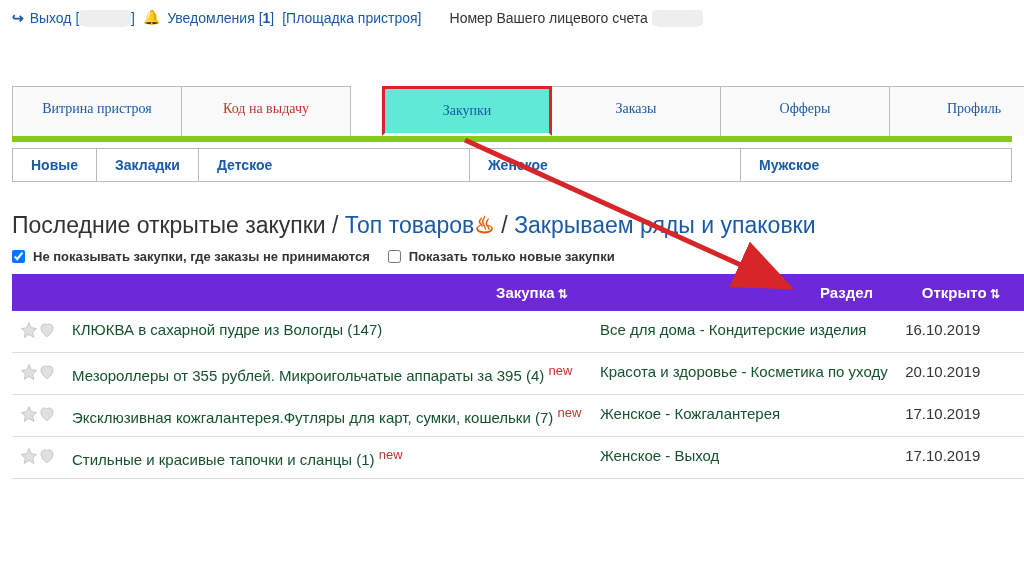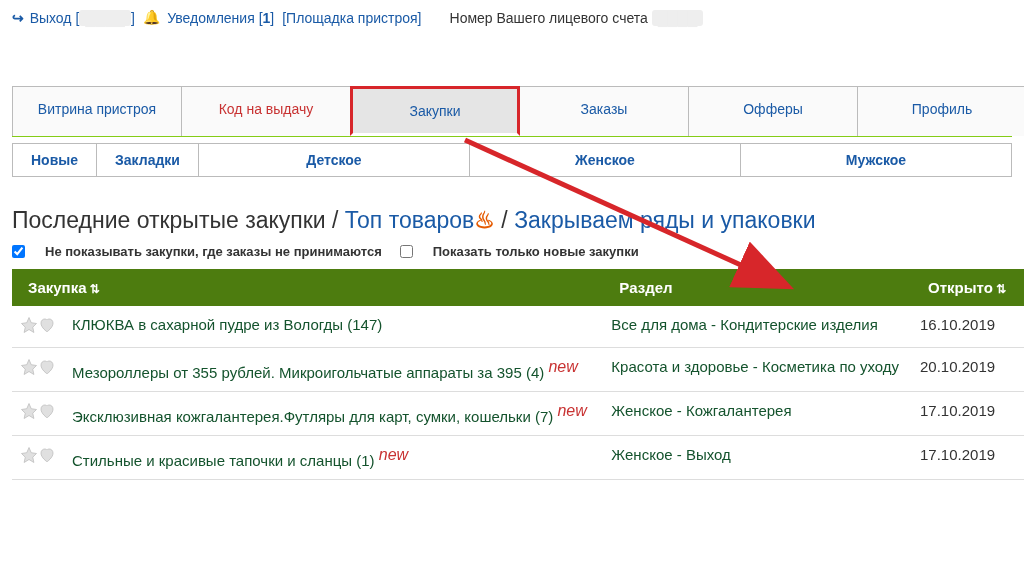--- a/index.html
+++ b/index.html
@@ -3,39 +3,39 @@
 <meta charset="utf-8">
 <style>
   * { box-sizing: border-box; margin: 0; padding: 0; }
   body { font-family: Verdana, Arial, sans-serif; font-size: 14px; color: #333; background: #fff; width: 1024px; }
   .topbar { padding: 10px 12px; font-size: 14px; display: flex; gap: 8px; align-items: center; flex-wrap: wrap; }
   .topbar a, .link { color: #1a5aa6; text-decoration: none; cursor: pointer; }
   .exit-icon { color: #1a5aa6; font-weight: bold; margin-right: 2px; }
   .bell-icon { color: #d33; margin-right: 3px; position: relative; top: -1px; }
   .masked { background: #eee; color: #eee; border-radius: 3px; padding: 0 6px; }
   .acct-label { color: #333; margin-left: 20px; }
-  .tabs { margin: 50px 12px 0 12px; display: flex; border-bottom: 1px solid #84cc16; }
+  .tabs { margin: 50px 12px 0 12px; display: flex; border-bottom: 6px solid #84cc16; font-family: Liberation Serif, serif; }
   .tab { border: 1px solid #bbb; border-bottom: none; padding: 14px 10px; min-width: 170px; text-align: center; color: #1a5aa6; cursor: pointer; background: #fafafa; margin-right: -1px; position: relative; }
   .tab.red { color: #c83232; }
-  .tab.active { background: #e5e5e5; border: 3px solid #d7262a; border-bottom: 3px solid #fff; z-index: 2; }
+  .tab.active { background: #5eead4; border: 3px solid #d7262a; border-bottom: 3px solid #fff; z-index: 2; margin-left: 32px; }
   .subtabs { margin: 6px 12px 0 12px; display: flex; border: 1px solid #bbb; }
-  .subtab { flex: 0 0 auto; padding: 8px 18px; text-align: center; color: #1a5aa6; font-weight: bold; cursor: pointer; border-right: 1px solid #bbb; }
+  .subtab { flex: 0 0 auto; padding: 8px 18px; color: #1a5aa6; font-weight: bold; cursor: pointer; border-right: 1px solid #bbb; }
   .subtab:last-child { border-right: none; }
   .subtab.w1 { flex: 1; }
   .heading { margin: 30px 12px 10px 12px; font-size: 23px; color: #333; }
   .heading .link2 { color: #1a5aa6; }
   .fire { color: #e55a00; font-weight: bold; }
   .filters { margin: 6px 12px 10px 12px; font-size: 13px; font-weight: bold; display: flex; gap: 18px; align-items: center; }
-  .filters label { display: flex; align-items: center; gap: 20px; cursor: pointer; }
+  .filters label { display: flex; align-items: center; gap: 8px; cursor: pointer; }
   table.data { width: calc(100% - 12px); margin-left: 12px; border-collapse: collapse; font-size: 15px; }
-  table.data th { background: #4d7c0f; color: #fff; font-weight: bold; padding: 10px 16px; text-align: left; }
+  table.data th { background: #6d28d9; color: #fff; font-weight: bold; padding: 10px 24px; text-align: right; }
   table.data td { padding: 10px 8px; border-bottom: 1px solid #ddd; vertical-align: top; }
   table.data td.date { color: #333; white-space: nowrap; }
   table.data td a { color: #14532d; text-align: center; }
-  .new-tag { color: #c83232; font-size: 16px; vertical-align: super; font-style: italic; }
+  .new-tag { color: #c83232; font-size: 13px; vertical-align: super; }
   .sort-icon::after { content: " ⇅"; font-size: 12px; }
   .icons-cell { white-space: nowrap; width: 48px; }
   .star-icon, .heart-icon { display: inline-block; width: 18px; height: 18px; position: relative; }
   .star-icon svg, .heart-icon svg { width: 18px; height: 18px; fill: #e0e0e0; stroke: #bbb; stroke-width: 1; }
   .arrow-svg { position: absolute; top: 130px; left: 455px; pointer-events: none; z-index: 10; }
 </style>
 </head>
 <body>
 
 <div class="topbar">

